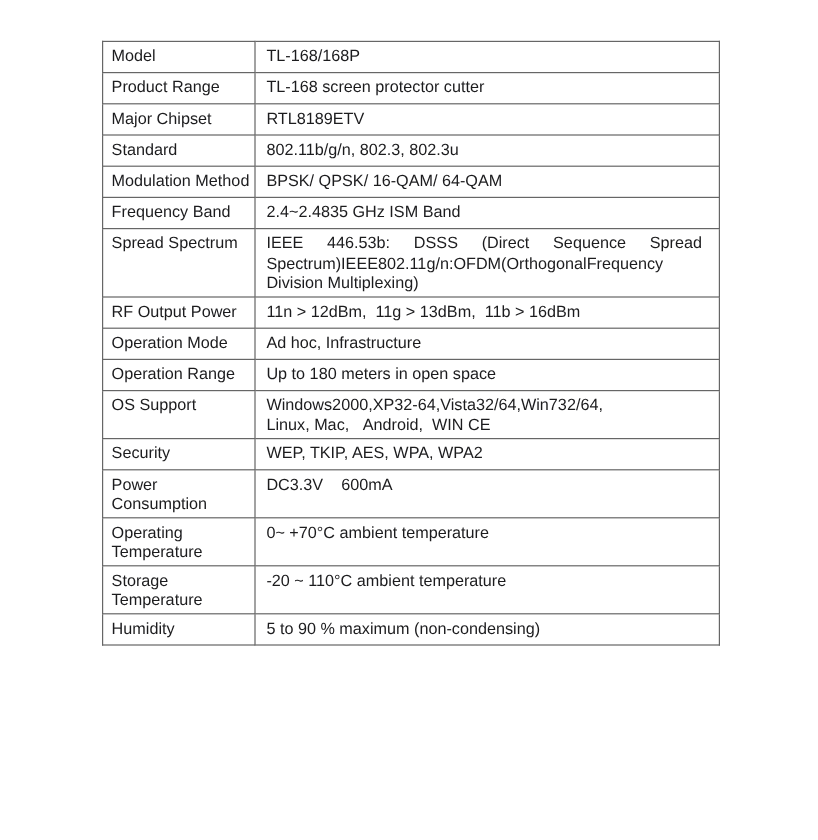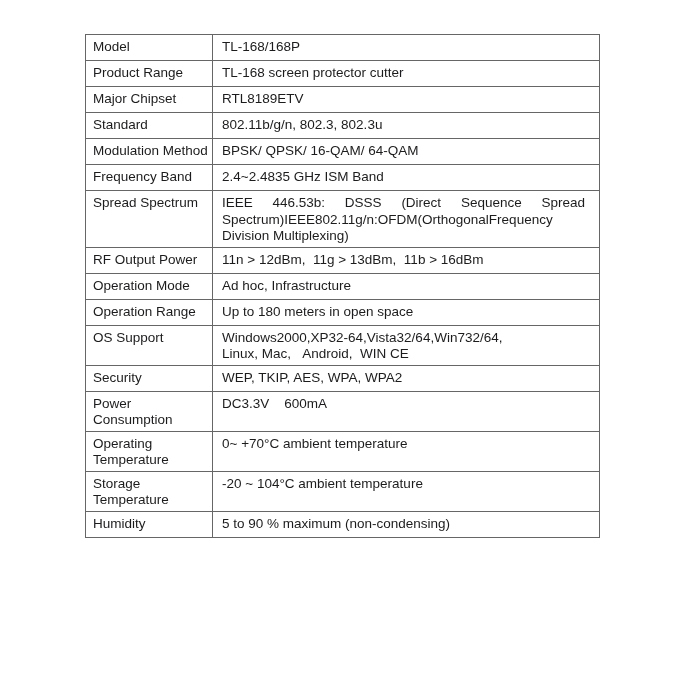--- a/index.html
+++ b/index.html
@@ -110,21 +110,21 @@
         <td class="val">DC3.3V&nbsp;&nbsp;&nbsp; 600mA</td>
       </tr>
       <tr>
         <td class="lbl">Operating
 Temperature</td>
         <td class="val">0~ +70°C ambient temperature</td>
       </tr>
       <tr>
         <td class="lbl">Storage
 Temperature</td>
-        <td class="val">-20 ~ 104°C ambient temperature</td>
+        <td class="val">-20 ~ 110°C ambient temperature</td>
       </tr>
       <tr>
         <td class="lbl">Humidity</td>
         <td class="val">5 to 90 % maximum (non-condensing)</td>
       </tr>
     </tbody>
   </table>
 </div>
 
 </body></html>

